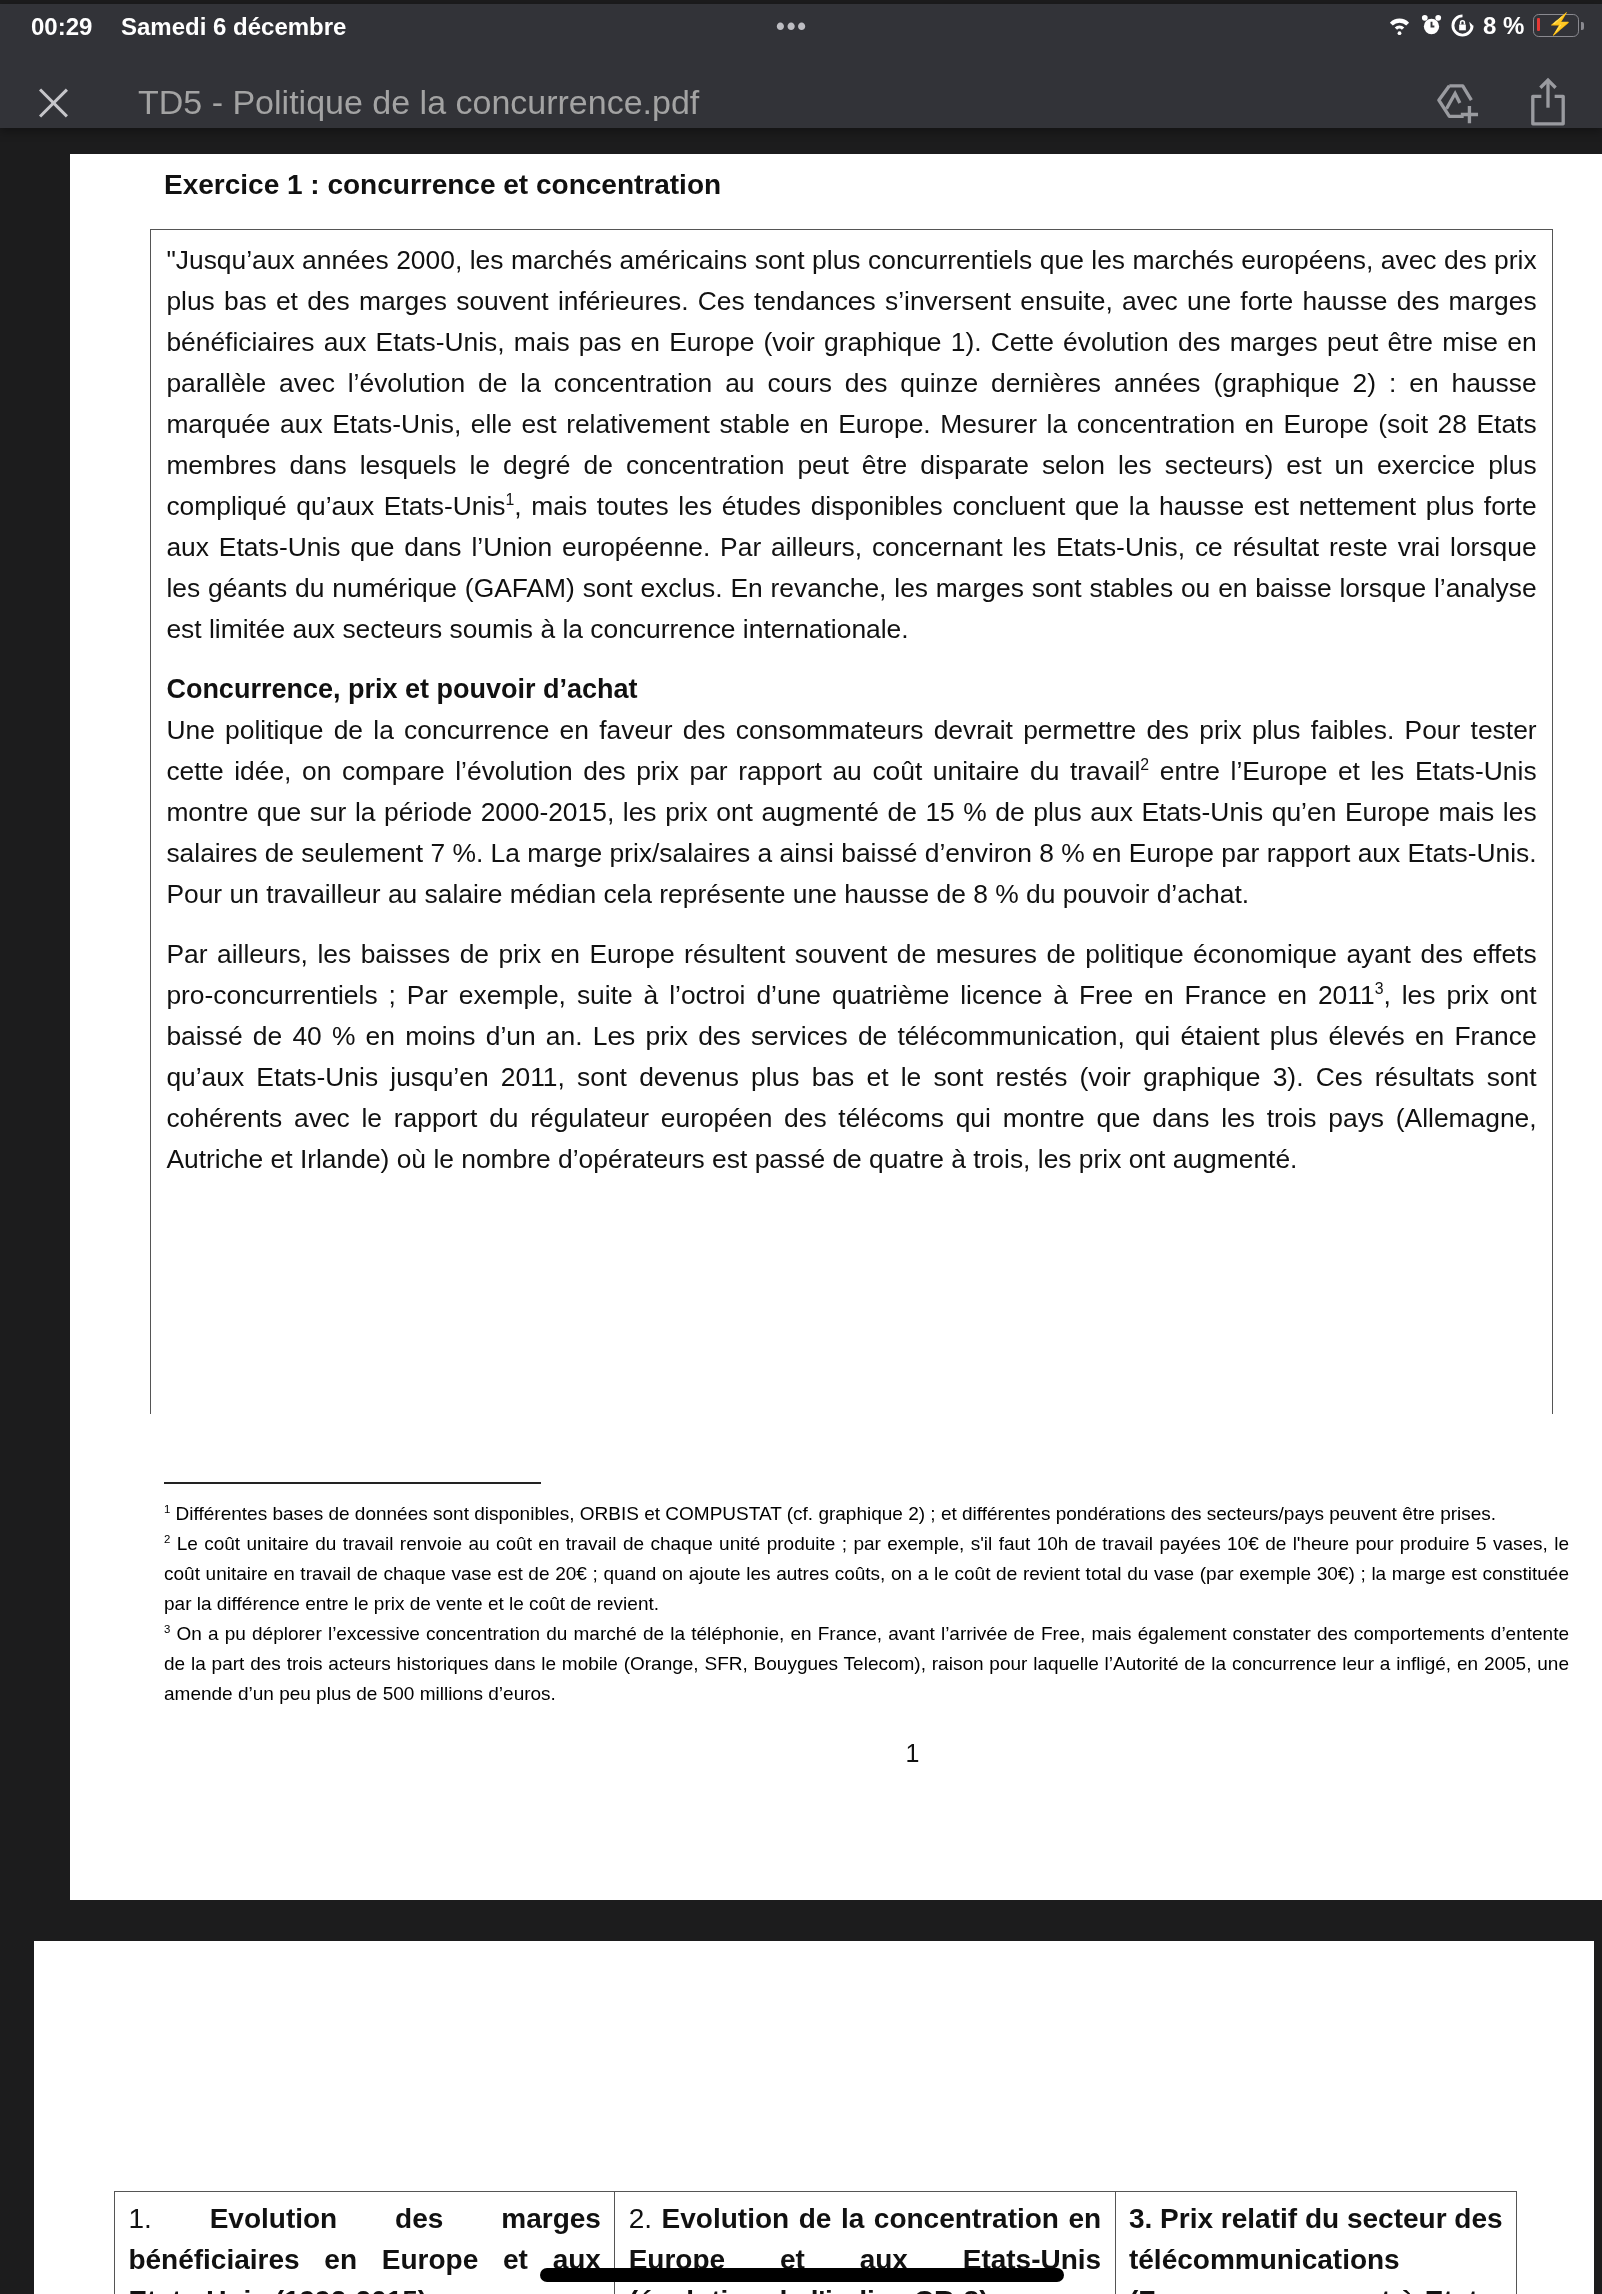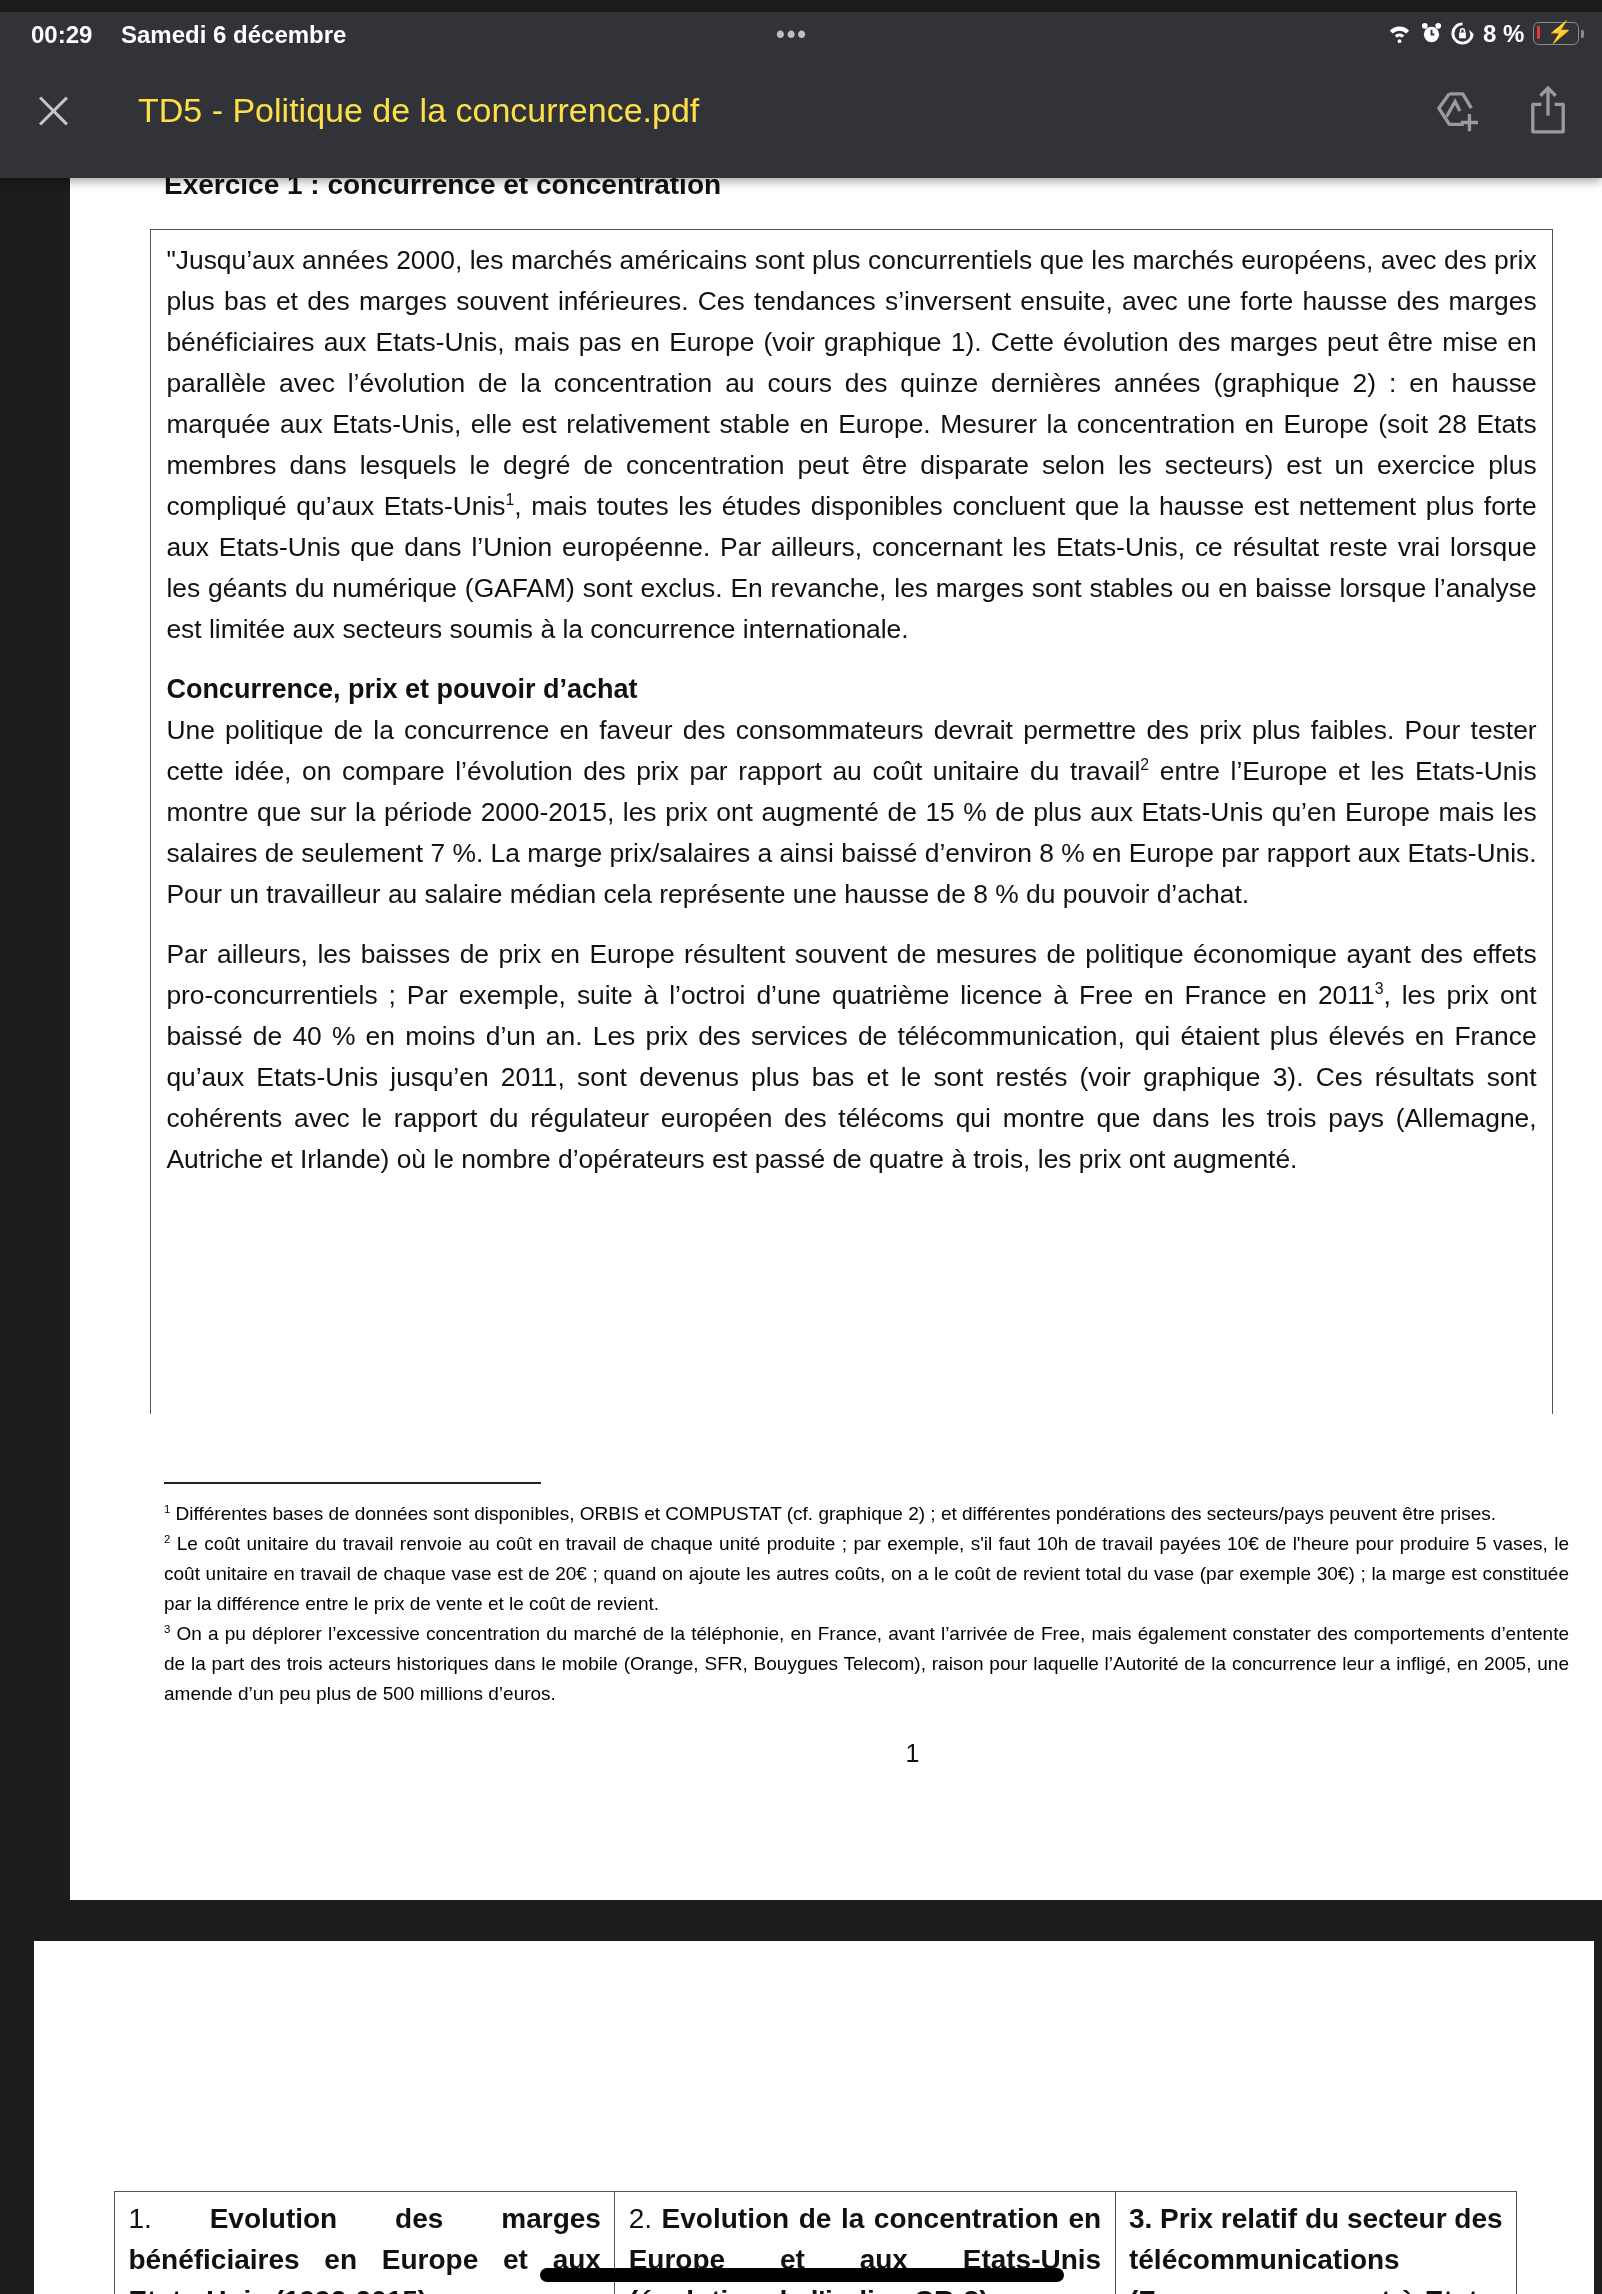--- a/index.html
+++ b/index.html
@@ -1,37 +1,37 @@
 <!DOCTYPE html>
 <html><head>
 <meta charset="utf-8">
 <style>
   * { box-sizing: border-box; margin: 0; padding: 0; }
   html, body { width: 1602px; height: 2294px; overflow: hidden; background: #1c1c1d; }
   body { position: relative; font-family: "Liberation Sans", sans-serif; }
 
   
-  .topbar { position: absolute; left: 0; top: 12px; width: 1602px; height: 166px; background: #323338; z-index: 5; box-shadow: 0 3.8px 9.6px rgba(0,0,0,0.35); }
+  .topbar { position: absolute; left: 0; top: 4px; width: 1602px; height: 124px; background: #323338; z-index: 5; box-shadow: 0 3.8px 9.6px rgba(0,0,0,0.35); }
   .status { position: absolute; top: 0; left: 0; width: 100%; height: 44px; color: #fff; font-size: 24px; font-weight: bold; }
   .status .time { position: absolute; left: 31px; top: 8.6px; }
   .status .date { position: absolute; left: 121px; top: 8.6px; }
   .status .dots { position: absolute; left: 776px; top: 7.7px; letter-spacing: 1.9px; color: #bdbdc2; font-size: 25px; }
   .status .right { position: absolute; right: 23px; top: 7.7px; display: flex; align-items: center; gap: 8.6px; }
   .status .icon { display: inline-block; width: 23px; height: 23px; position: relative; }
   .battery { width: 46px; height: 23px; border: 1.9px solid #8a8a90; border-radius: 5.8px; position: relative; }
   .battery::after { content: ""; position: absolute; right: -5.8px; top: 6.7px; width: 2.9px; height: 7.7px; background: #8a8a90; border-radius: 0 1.9px 1.9px 0; }
   .battery .level { position: absolute; left: 2.9px; top: 2.9px; width: 3.8px; height: 13.4px; background: #e53935; border-radius: 1px; }
   .battery .bolt { position: absolute; left: 13.4px; top: -2.9px; color: #fff; font-size: 21px; line-height: 23px; }
 
   .titlebar { position: absolute; top: 44px; left: 0; width: 100%; height: 110px; }
   .close-btn { position: absolute; left: 37px; top: 38px; width: 35px; height: 35px; cursor: pointer; }
   .close-btn::before, .close-btn::after { content: ""; position: absolute; left: 15.4px; top: -1.9px; width: 2.9px; height: 38px; background: #c6c6ca; }
   .close-btn::before { transform: rotate(45deg); }
   .close-btn::after { transform: rotate(-45deg); }
-  .doc-title { position: absolute; left: 138px; top: 35px; color: #fde047; font-size: 34px; }
+  .doc-title { position: absolute; left: 138px; top: 35px; color: #a3a3a3; font-size: 34px; }
   .drive-btn { position: absolute; left: 1435px; top: 34px; width: 44px; height: 44px; cursor: pointer; }
   .share-btn { position: absolute; left: 1529px; top: 29px; width: 38px; height: 50px; cursor: pointer; }
 
   
   .viewer { position: absolute; left: 0; top: 154px; width: 1602px; height: 2140px; background: #1c1c1d; overflow: hidden; }
   .page { position: absolute; left: 34px; width: 1560px; background: #fff; }
   .page1 { top: 0; height: 1746px; margin-left: 36px; }
   .page2 { top: 1787px; height: 576px; }
 
   .doc { font-family: "Liberation Sans", sans-serif; color: #111; }

